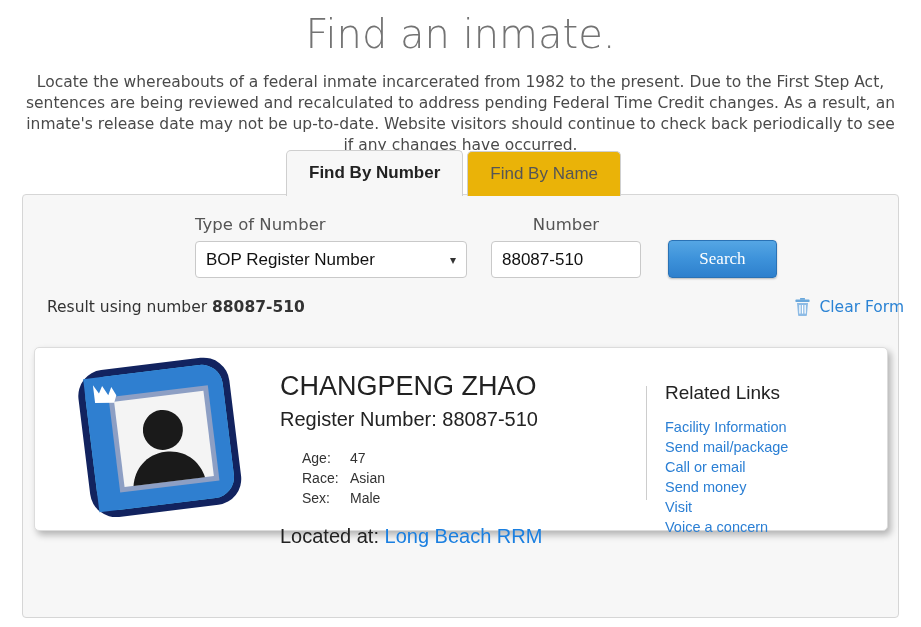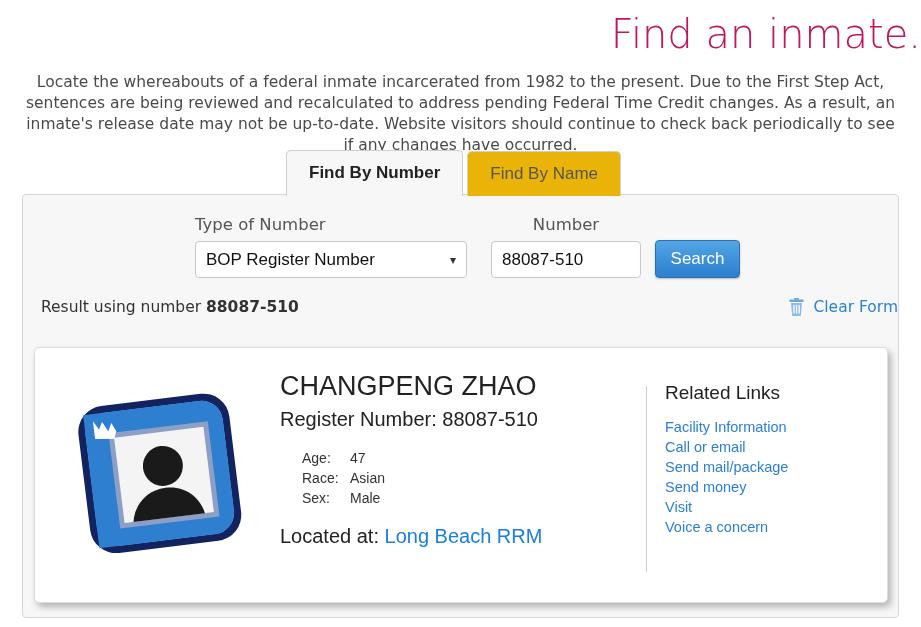--- a/index.html
+++ b/index.html
@@ -11,24 +11,24 @@
     width: 921px;
     height: 627px;
     font-family: "Liberation Sans", sans-serif;
     color: #333333;
     overflow: hidden;
     position: relative;
   }
 
   
   .page-title {
-    text-align: right;
+    text-align: center;
     font-size: 40px;
     font-weight: 300;
-    color: #be185d;
+    color: #737373;
     letter-spacing: 0px;
     margin: 0;
     padding: 10px 0 0 0;
     line-height: 48px;
     font-family: "DejaVu Sans", sans-serif;
   }
   .page-intro {
     text-align: center;
     font-size: 15.5px;
     line-height: 21px;
@@ -133,37 +133,37 @@
     background: #ffffff;
     font-size: 17px;
     color: #111111;
     padding: 0 10px;
     box-sizing: border-box;
     font-family: "Liberation Sans", sans-serif;
     outline: none;
   }
   .group-num { margin-left: 24px; align-items: center; }
   .search-btn {
-    margin-left: 14px;
-    width: 85px;
+    margin-left: 27px;
+    width: 109px;
     height: 38px;
     border: 1px solid #2a72b5;
     border-radius: 4px;
     background: linear-gradient(to bottom, #55a6e4 0%, #3d92da 50%, #2e80cd 100%);
     color: #ffffff;
     font-size: 17px;
     cursor: pointer;
     box-shadow: 0 1px 2px rgba(0,0,0,0.25);
-    font-family: Liberation Sans, sans-serif;
+    font-family: Liberation Serif, serif;
   }
 
   
   .result-meta {
     position: absolute;
-    left: 18px;
+    left: 24px;
     top: 103px;
     width: 857px;
     display: flex;
     align-items: flex-start;
     justify-content: space-between;
   }
   .result-using {
     font-size: 15.5px;
     color: #333333;
     font-family: "DejaVu Sans", sans-serif;
@@ -181,21 +181,21 @@
     color: #2b83d4;
     font-family: "DejaVu Sans", sans-serif;
   }
 
   
   .result-card {
     position: absolute;
     left: 11px;
     top: 152px;
     width: 854px;
-    height: 256px;
+    height: 184px;
     background: #ffffff;
     border: 1px solid #dcdcdc;
     border-radius: 5px;
     box-shadow: 3px 4px 7px rgba(0,0,0,0.28);
     box-sizing: border-box;
     display: flex;
   }
 
   
   .avatar-cell {
@@ -380,22 +380,22 @@
         <span class="facility-link">Long Beach RRM</span>
       </div>
     </div>
 
     <div class="divider"></div>
 
     <div class="links-cell">
       <div class="links-title">Related Links</div>
       <ul class="links-list">
         <li>Facility Information</li>
+        <li>Send mail/package</li>
         <li>Call or email</li>
-        <li>Send mail/package</li>
         <li>Send money</li>
         <li>Visit</li>
         <li>Voice a concern</li>
       </ul>
     </div>
 
   </div>
 </div>
 
 </body></html>

